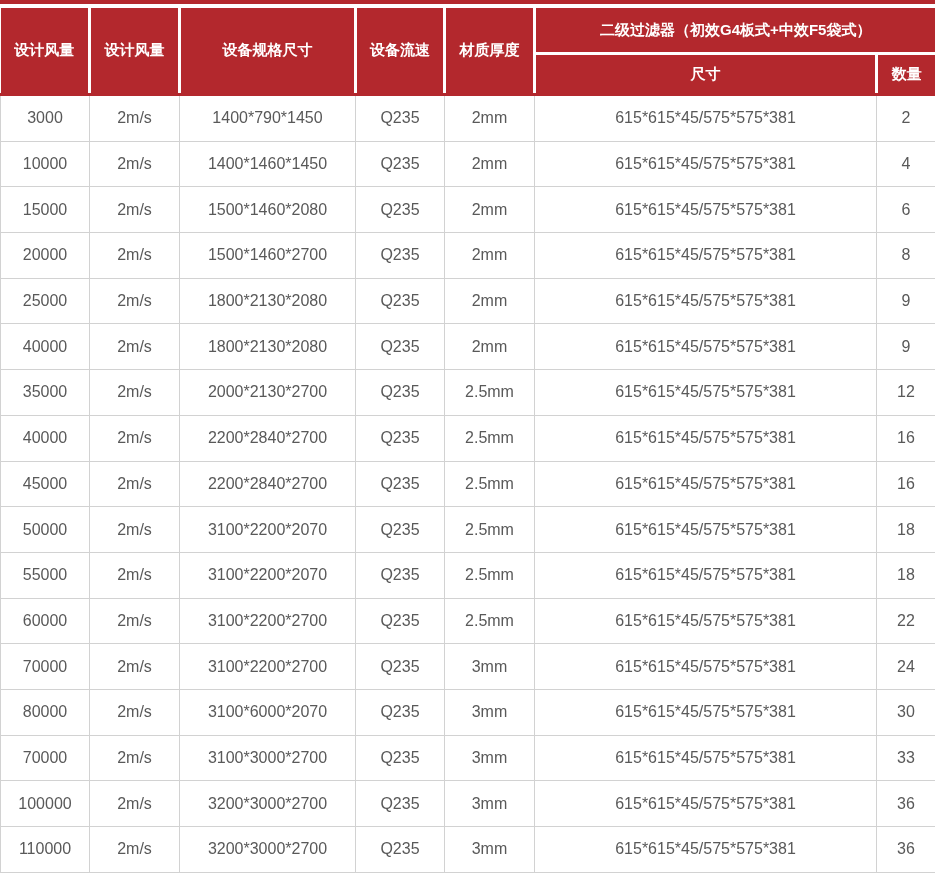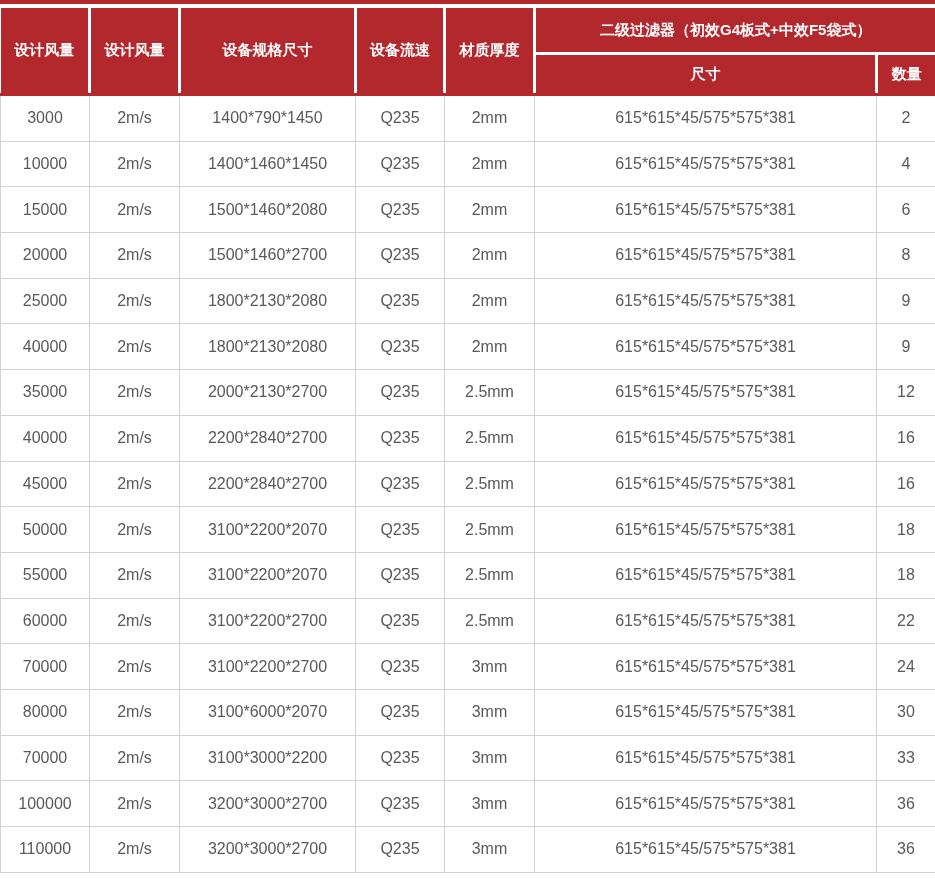--- a/index.html
+++ b/index.html
@@ -204,21 +204,21 @@
           <td>2m/s</td>
           <td>3100*6000*2070</td>
           <td>Q235</td>
           <td>3mm</td>
           <td>615*615*45/575*575*381</td>
           <td>30</td>
         </tr>
         <tr>
           <td>70000</td>
           <td>2m/s</td>
-          <td>3100*3000*2200</td>
+          <td>3100*3000*2700</td>
           <td>Q235</td>
           <td>3mm</td>
           <td>615*615*45/575*575*381</td>
           <td>33</td>
         </tr>
         <tr>
           <td>100000</td>
           <td>2m/s</td>
           <td>3200*3000*2700</td>
           <td>Q235</td>

